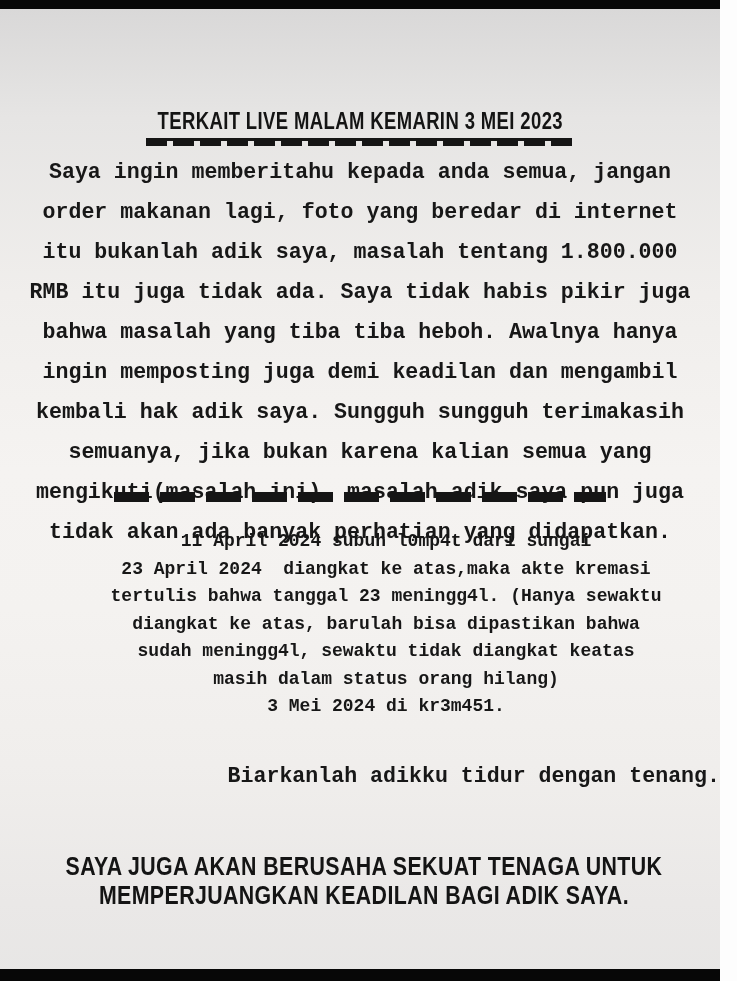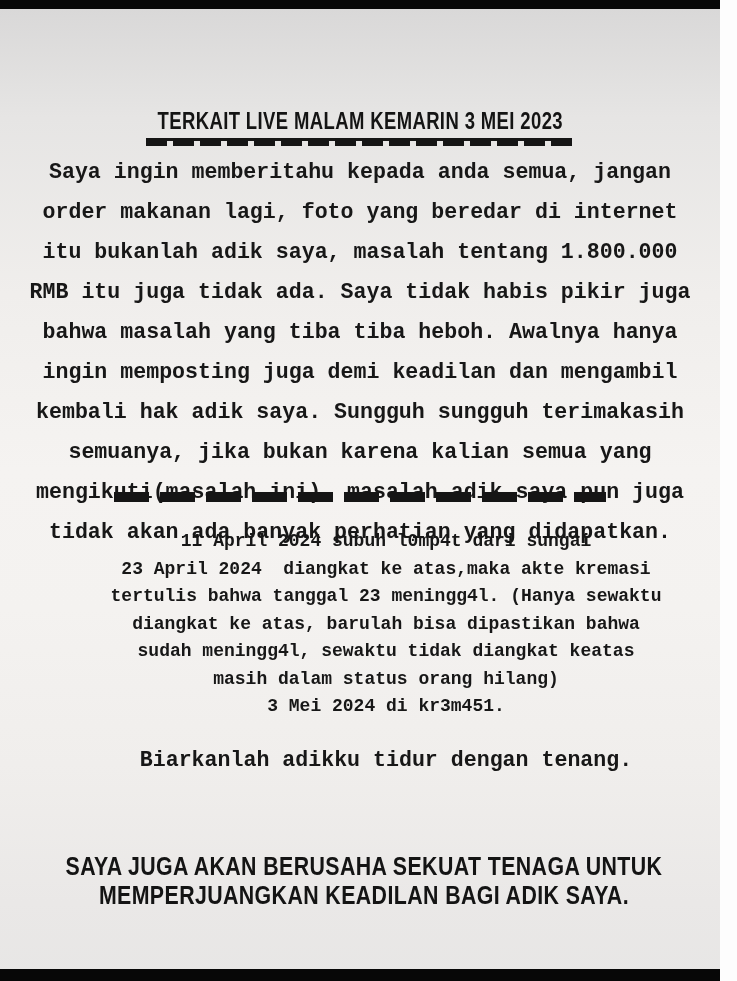--- a/index.html
+++ b/index.html
@@ -106,26 +106,26 @@
   }
   .para-2 {
     top: 528px;
     left: 52px;
     width: 668px;
     font-size: 18px;
     line-height: 27.5px;
     text-align: center;
   }
   .closing-line {
-    top: 746px;
+    top: 762px;
     left: 52px;
     width: 668px;
     font-size: 21.6px;
     line-height: 28px;
-    text-align: center;
+    text-align: right;
   }
   .statement {
     top: 804px;
     font-size: 26px;
     line-height: 29px;
     letter-spacing: 0.5px;
     margin-top: 48px;
   }
   .statement .squeeze {
     transform: scaleX(0.82);

